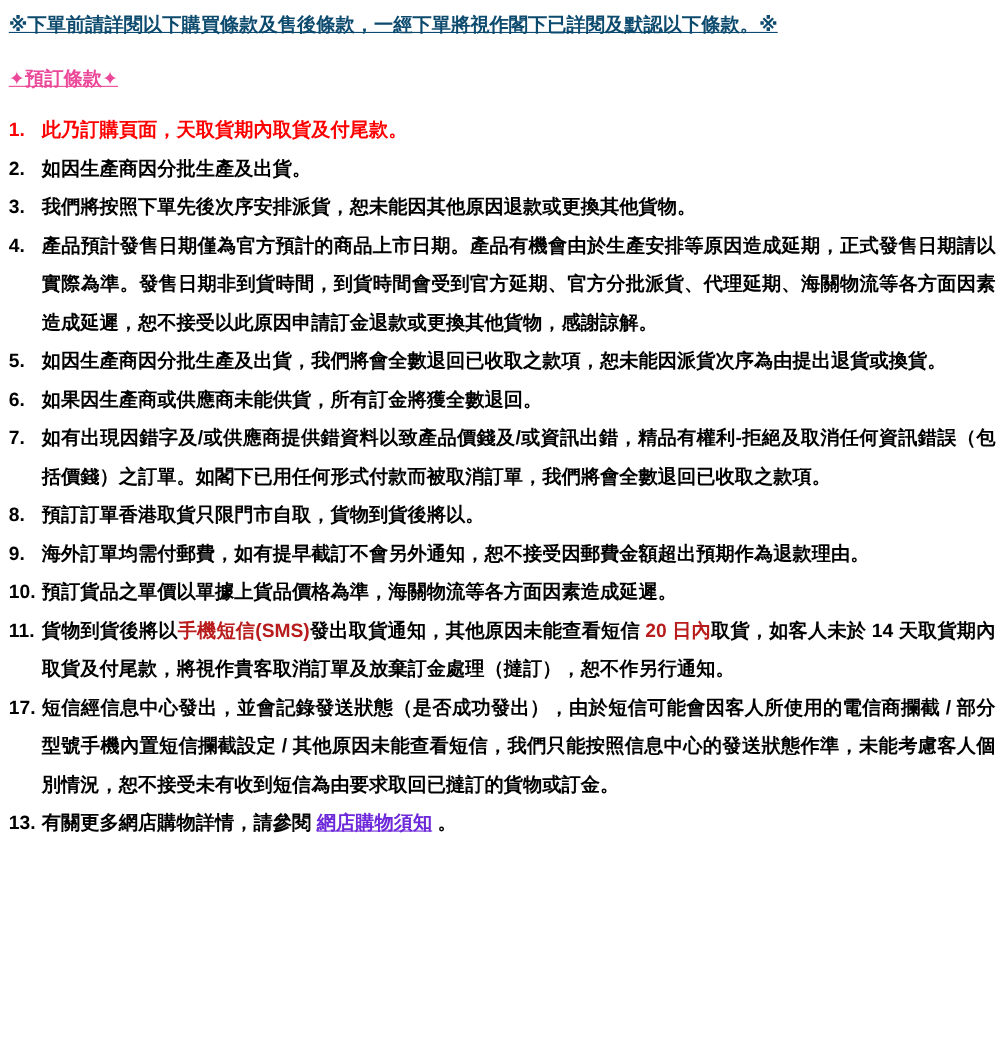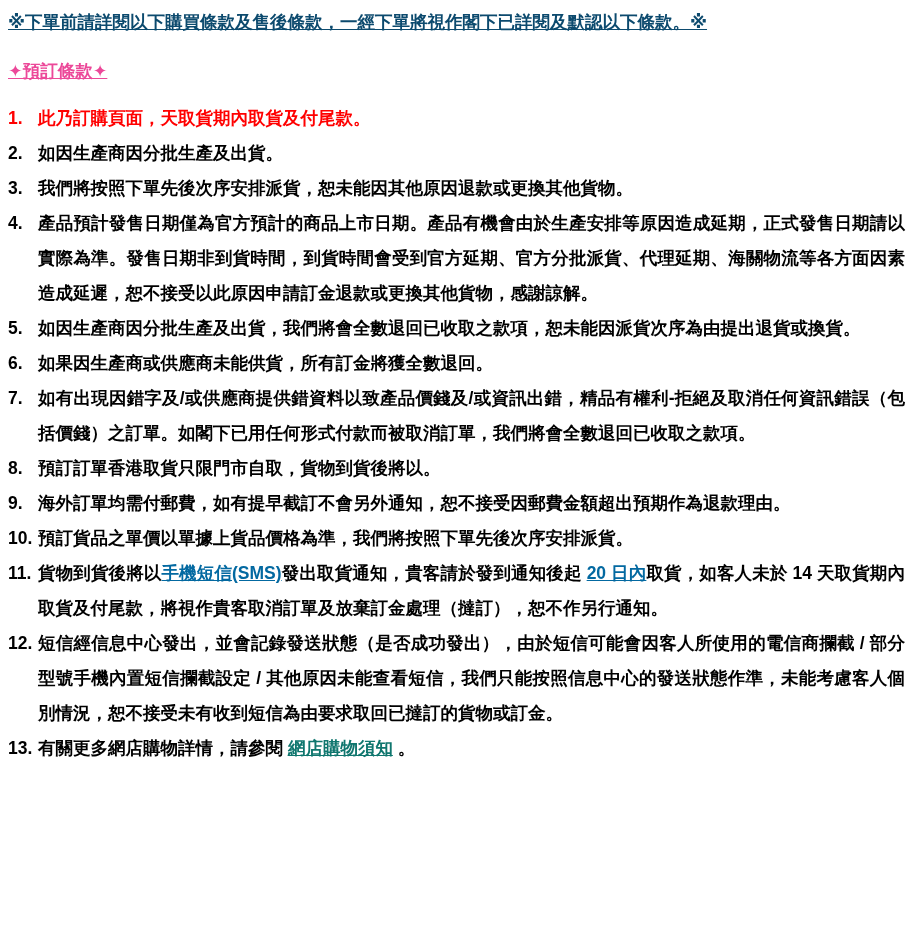--- a/index.html
+++ b/index.html
@@ -48,25 +48,24 @@
   }
   .term-text {
     flex: 1 1 auto;
     text-align: justify;
   }
   .term-item.red .term-num,
   .term-item.red .term-text {
     color: #ff0000;
   }
   .red-underline {
-    color: #0369a1;
-    text-decoration: underline;
+    color: #b91c1c;
   }
   .link {
-    color: #0f766e;
+    color: #6d28d9;
     text-decoration: underline;
     cursor: pointer;
   }
 </style>
 </head>
 <body>
 
 <div class="doc">
   <p class="notice">※下單前請詳閱以下購買條款及售後條款，一經下單將視作閣下已詳閱及默認以下條款。※</p>
 
@@ -104,28 +103,28 @@
       <div class="term-item">
         <span class="term-num">8.</span>
         <span class="term-text">預訂訂單香港取貨只限門市自取，貨物到貨後將以。</span>
       </div>
       <div class="term-item">
         <span class="term-num">9.</span>
         <span class="term-text">海外訂單均需付郵費，如有提早截訂不會另外通知，恕不接受因郵費金額超出預期作為退款理由。</span>
       </div>
       <div class="term-item">
         <span class="term-num">10.</span>
-        <span class="term-text">預訂貨品之單價以單據上貨品價格為準，我們將按照下單先後次序安排派貨。</span>
+        <span class="term-text">預訂貨品之單價以單據上貨品價格為準，海關物流等各方面因素造成延遲。</span>
       </div>
       <div class="term-item">
         <span class="term-num">11.</span>
-        <span class="term-text"><span>貨物到貨後將以</span><span class="red-underline">手機短信(SMS)</span><span>發出取貨通知，貴客請於發到通知後起 </span><span class="red-underline">20 日內</span><span>取貨，如客人未於 14 天取貨期內取貨及付尾款，將視作貴客取消訂單及放棄訂金處理（撻訂），恕不作另行通知。</span></span>
+        <span class="term-text"><span>貨物到貨後將以</span><span class="red-underline">手機短信(SMS)</span><span>發出取貨通知，其他原因未能查看短信 </span><span class="red-underline">20 日內</span><span>取貨，如客人未於 14 天取貨期內取貨及付尾款，將視作貴客取消訂單及放棄訂金處理（撻訂），恕不作另行通知。</span></span>
       </div>
       <div class="term-item">
-        <span class="term-num">12.</span>
+        <span class="term-num">17.</span>
         <span class="term-text">短信經信息中心發出，並會記錄發送狀態（是否成功發出），由於短信可能會因客人所使用的電信商攔截 / 部分型號手機內置短信攔截設定 / 其他原因未能查看短信，我們只能按照信息中心的發送狀態作準，未能考慮客人個別情況，恕不接受未有收到短信為由要求取回已撻訂的貨物或訂金。</span>
       </div>
       <div class="term-item">
         <span class="term-num">13.</span>
         <span class="term-text"><span>有關更多網店購物詳情，請參閱 </span><span class="link">網店購物須知</span><span> 。</span></span>
       </div>
     </div>
 </div>
 
 </body></html>

